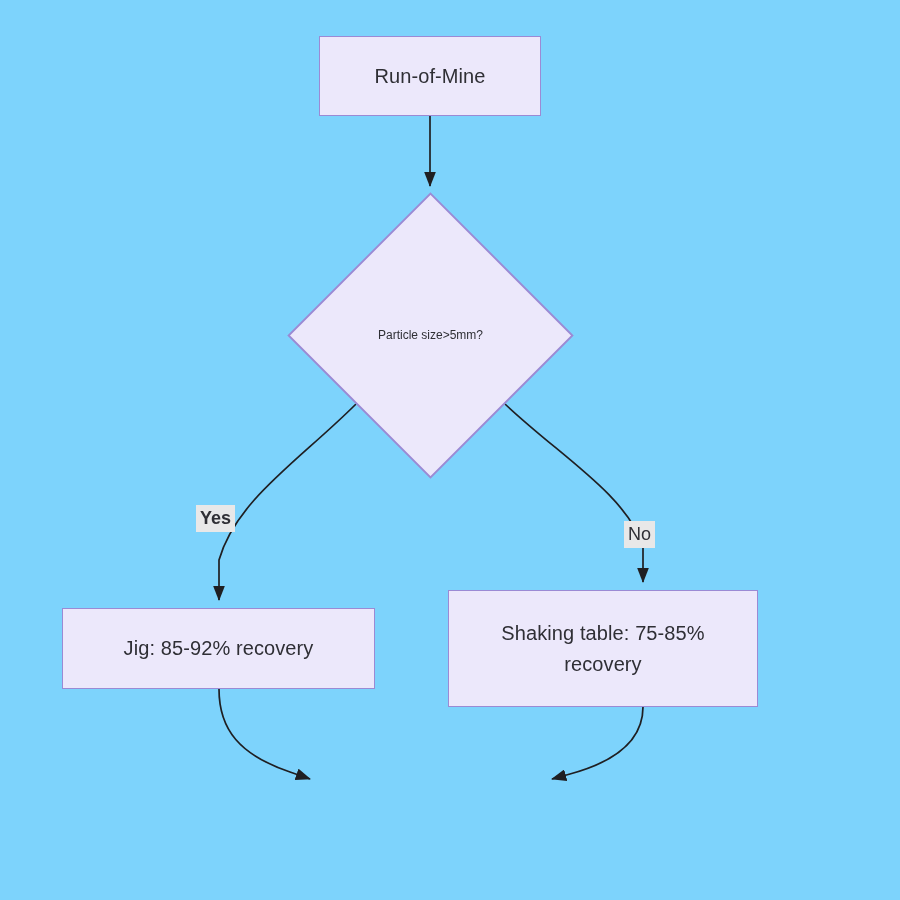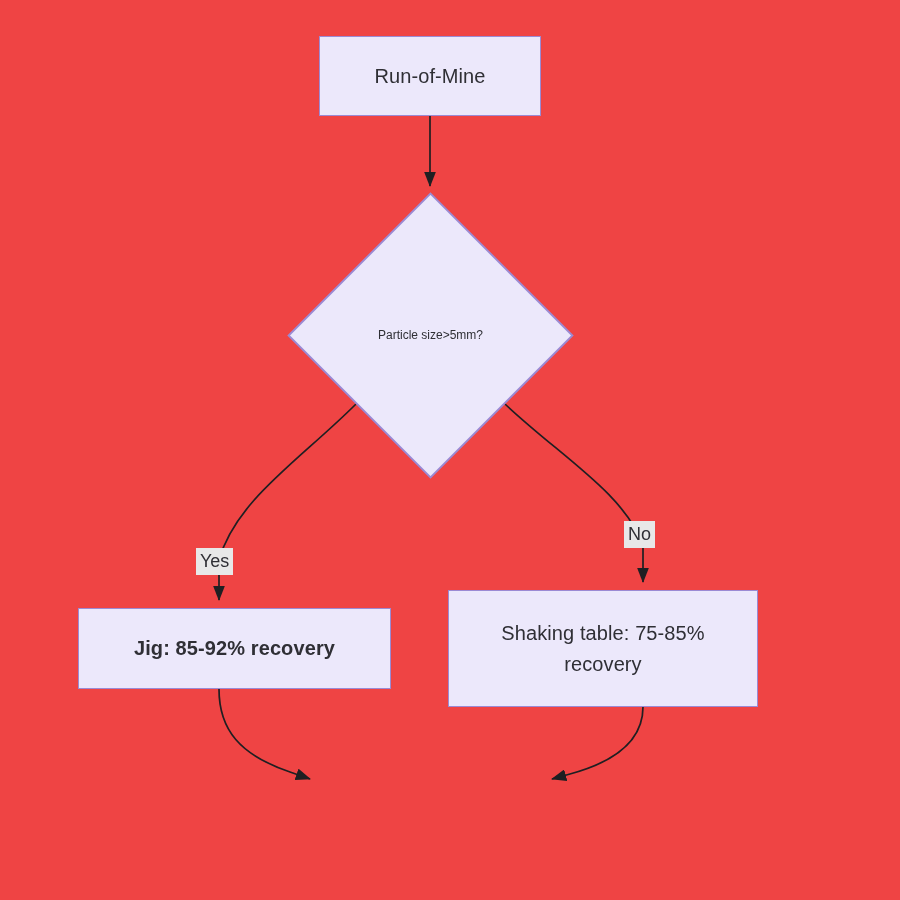--- a/index.html
+++ b/index.html
@@ -8,21 +8,21 @@
     padding: 0;
     background: #ffffff;
   }
   body {
     font-family: "Liberation Sans", "DejaVu Sans", sans-serif;
   }
   #canvas {
     position: relative;
     width: 900px;
     height: 900px;
-    background: #ef4444;
+    background: #7dd3fc;
     overflow: hidden;
   }
   #edges {
     position: absolute;
     left: 0;
     top: 0;
     width: 900px;
     height: 900px;
   }
   .node {
@@ -40,21 +40,21 @@
     letter-spacing: 0.1px;
   }
   .node-label {
     display: block;
     padding: 0 10px;
     white-space: pre-line;
   }
 
   
   #node-rom        { left: 319px; top: 36px;  width: 222px; height: 80px; }
-  #node-jig        { left: 78px;  top: 608px; width: 313px; height: 81px; font-weight: bold; }
+  #node-jig        { left: 62px;  top: 608px; width: 313px; height: 81px; }
   #node-shaking    { left: 448px; top: 590px; width: 310px; height: 117px; }
   #node-concentrate{ left: 272px; top: 783px; width: 316px; height: 78px; }
 
   
   #node-decision {
     position: absolute;
     left: 287px;
     top: 192px;
     width: 287px;
     height: 287px;
@@ -83,21 +83,21 @@
   
   .edge-label {
     position: absolute;
     background: #e8e8e8;
     color: #2f2f35;
     font-size: 18px;
     line-height: 1.3;
     padding: 2px 4px;
     white-space: nowrap;
   }
-  #edge-label-yes { left: 196px; top: 548px; }
+  #edge-label-yes { left: 196px; top: 505px; font-weight: bold; }
   #edge-label-no  { left: 624px; top: 521px; }
 </style>
 </head>
 <body>
 
 <div id="canvas">
 
   <svg id="edges" viewBox="0 0 900 900" xmlns="http://www.w3.org/2000/svg">
     <defs>
       <marker id="arrowhead" markerWidth="9" markerHeight="7" refX="8.4" refY="3.5" orient="auto" markerUnits="strokeWidth">

